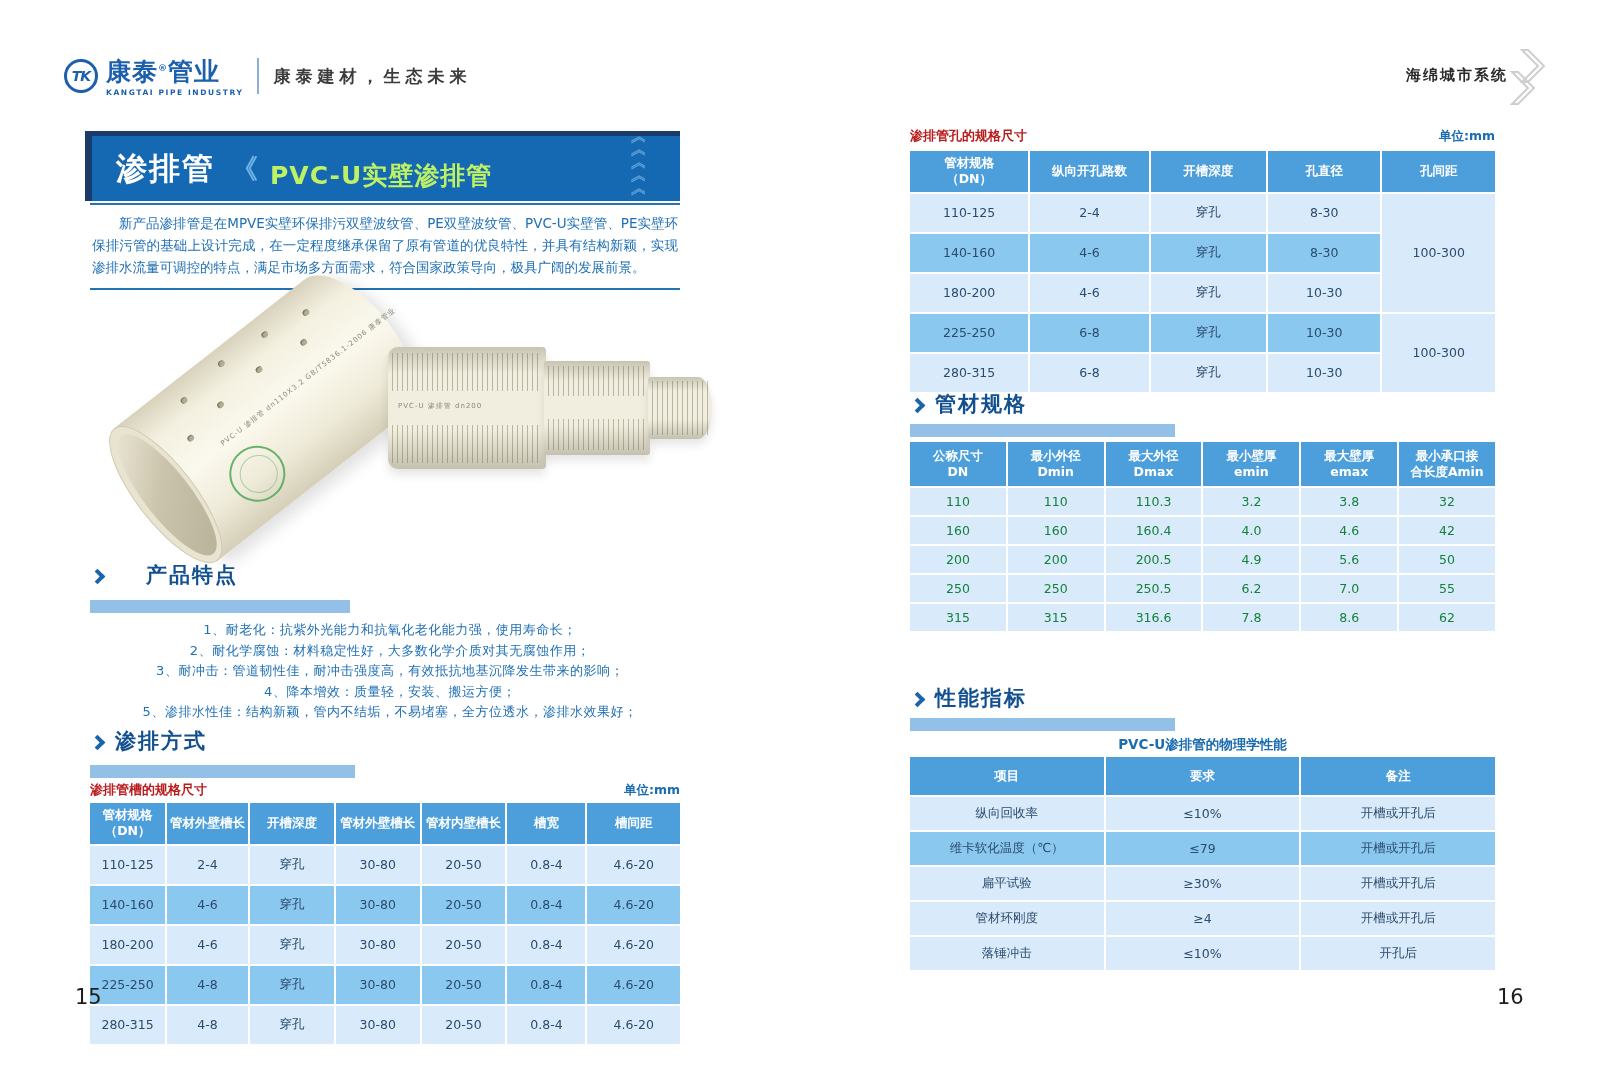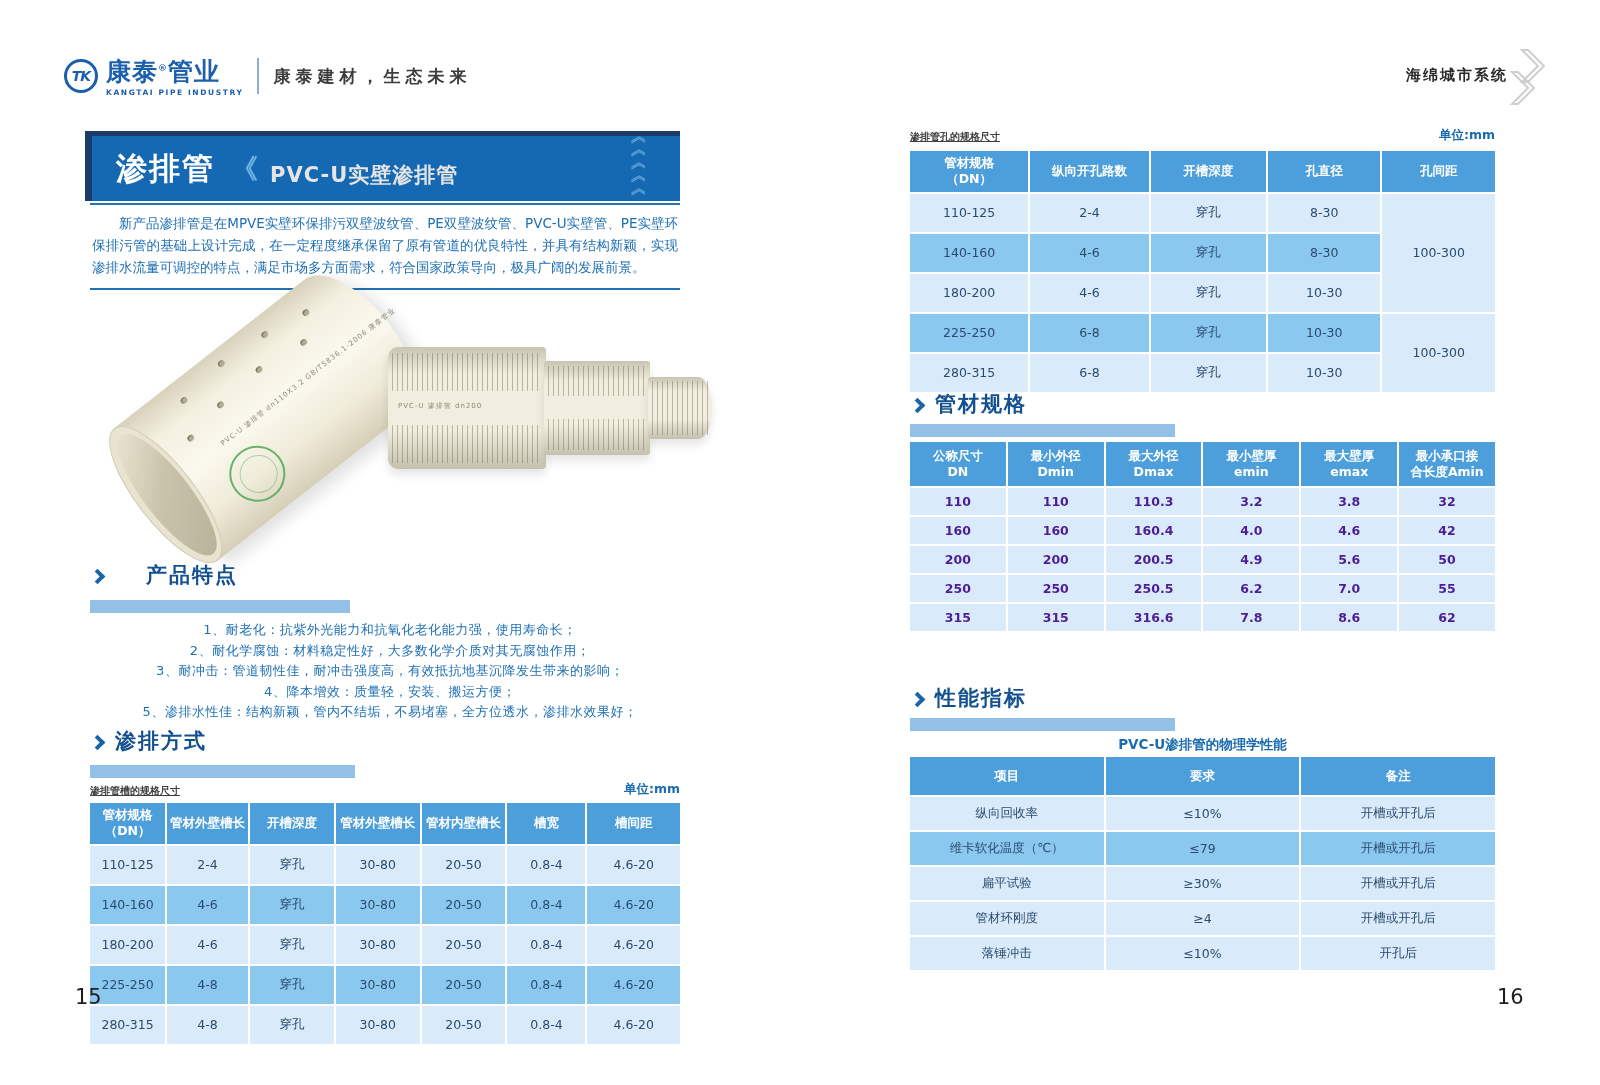--- a/index.html
+++ b/index.html
@@ -17,21 +17,21 @@
   .logo-div { width:2px; height:36px; background:#1C5FAC; opacity:.5; margin:0 14px 0 14px; }
   .slogan { color:#3C3C3C; font-weight:bold; font-size:17px; letter-spacing:5px; }
   .corner { position:absolute; right:92px; top:66px; color:#2B2B2B; font-weight:bold; font-size:15px; letter-spacing:2px; }
   .corner-icon { position:absolute; right:52px; top:48px; }
 
   
   .banner-shadow { position:absolute; left:85px; top:131px; width:595px; height:70px; background:#1B3C6B; }
   .banner { position:absolute; left:92px; top:136px; width:588px; height:65px; background:#1568B2; display:flex; align-items:center; padding-left:24px; overflow:hidden; }
   .banner-cat { color:#fff; font-size:31px; font-weight:bold; letter-spacing:2px; }
   .banner-sep { color:#6FB4E6; font-size:27px; font-weight:bold; margin:0 12px 0 16px; }
-  .banner-prod { color:#e5e5e5; font-size:21px; font-weight:bold; letter-spacing:1px;margin-top:13px; }
+  .banner-prod { color:#bef264; font-size:25px; font-weight:bold; letter-spacing:1px;margin-top:13px; }
   .banner-pattern { position:absolute; right:0; top:0; width:135px; height:65px; line-height:13px; font-size:17px; font-weight:bold; color:rgba(150,205,245,0.55); overflow:hidden; letter-spacing:-4px; transform:rotate(90deg); }
 
   
   .intro { position:absolute; left:90px; top:203px; width:590px; border-top:2px solid #2273B6; border-bottom:2px solid #2273B6; padding:7px 2px 10px 2px; color:#1F6FB4; font-size:13.5px; line-height:22px; text-align:justify; text-indent:2em; font-weight:500; }
 
   
   .photos { position:absolute; left:100px; top:285px; width:580px; height:262px; }
   .pipe1 { position:absolute; left:10px; top:48px; width:310px; height:168px; transform:rotate(-38deg); transform-origin:50% 50%; }
   .pipe1-body { position:absolute; left:28px; top:0; width:282px; height:168px; background:linear-gradient(180deg,#D8D2BC 0%,#F3F0E0 20%,#FBF9EE 48%,#EFEBD9 76%,#D5CFB8 100%); border-radius:0 40px 40px 0 / 0 84px 84px 0; box-shadow:6px 10px 16px rgba(0,0,0,0.12); }
   .pipe1-mouth { position:absolute; left:0; top:0; width:58px; height:168px; background:#E9E4D0; border-radius:50%; border:1px solid #CFC9B2; }
@@ -50,37 +50,37 @@
   .pipe2-print { position:absolute; left:10px; top:54px; width:150px; font-size:7px; color:#8C8774; letter-spacing:1px; white-space:nowrap; overflow:hidden; }
 
   
   .sec-head { position:absolute; display:flex; align-items:center; }
   .chev { width:11px; height:11px; border-top:4px solid #1A64AC; border-right:4px solid #1A64AC; transform:rotate(45deg); margin-right:12px; margin-top:2px; }
   .sec-title { color:#12508F; font-size:21px; font-weight:bold; letter-spacing:2px; }
   .sec-bar { position:absolute; height:13px; background:#92C0E6; }
 
   
   .cap-row { position:absolute; display:flex; justify-content:space-between; align-items:flex-end; }
-  .cap { color:#404040; font-size:10px; font-weight:bold;text-decoration:underline; }
+  .cap { color:#b91c1c; font-size:13px; font-weight:bold; }
   .unit { color:#1C6CB0; font-size:12.5px; font-weight:bold;text-align:right; }
   .perf-cap { position:absolute; text-align:center; color:#1C6CB0; font-size:13.5px; font-weight:bold; }
 
   
   table { border-collapse:separate; border-spacing:2px; table-layout:fixed; }
   th { background:#4D9FDB; color:#fff; font-size:12.5px; font-weight:bold; text-align:center; vertical-align:middle; white-space:pre-line; line-height:1.3; padding:4px 2px; }
   td { font-size:12.5px; text-align:center; vertical-align:middle; color:#2B4B6E; font-weight:500; padding:0 2px; }
   .tbl-groove,.tbl-holes { position:absolute; }
   .tbl-groove th,.tbl-holes th { height:40px; }
   .tbl-groove td,.tbl-holes td { height:38px; }
   .tbl-groove tbody tr:nth-child(odd) td,.tbl-holes tbody tr:nth-child(odd) td { background:#D9EBFA; }
   .tbl-groove tbody tr:nth-child(even) td,.tbl-holes tbody tr:nth-child(even) td { background:#8BC8EF; }
   td.cell-span { background:#D9EBFA !important; }
   .tbl-specs { position:absolute; }
   .tbl-specs th { height:44px; }
-  .tbl-specs td { height:27px; background:#D9EBFA; color:#4c1d95; font-weight:bold; }
+  .tbl-specs td { height:27px; background:#D9EBFA; color:#15803d; font-weight:normal; }
   .tbl-perf { position:absolute; }
   .tbl-perf th { height:38px; }
   .tbl-perf td { height:33px; background:#D9EBFA; }
   .tbl-perf tbody tr:nth-child(2) td { background:#8BC8EF; }
 
   
   .feat-list { position:absolute; left:90px; top:620px; width:600px;text-align:center; }
   .feat-item { color:#2171B5; font-size:13px; font-weight:500; line-height:20.5px; letter-spacing:.5px; }
 
   .page-num { position:absolute; color:#1E1E1E; font-size:21px; }

